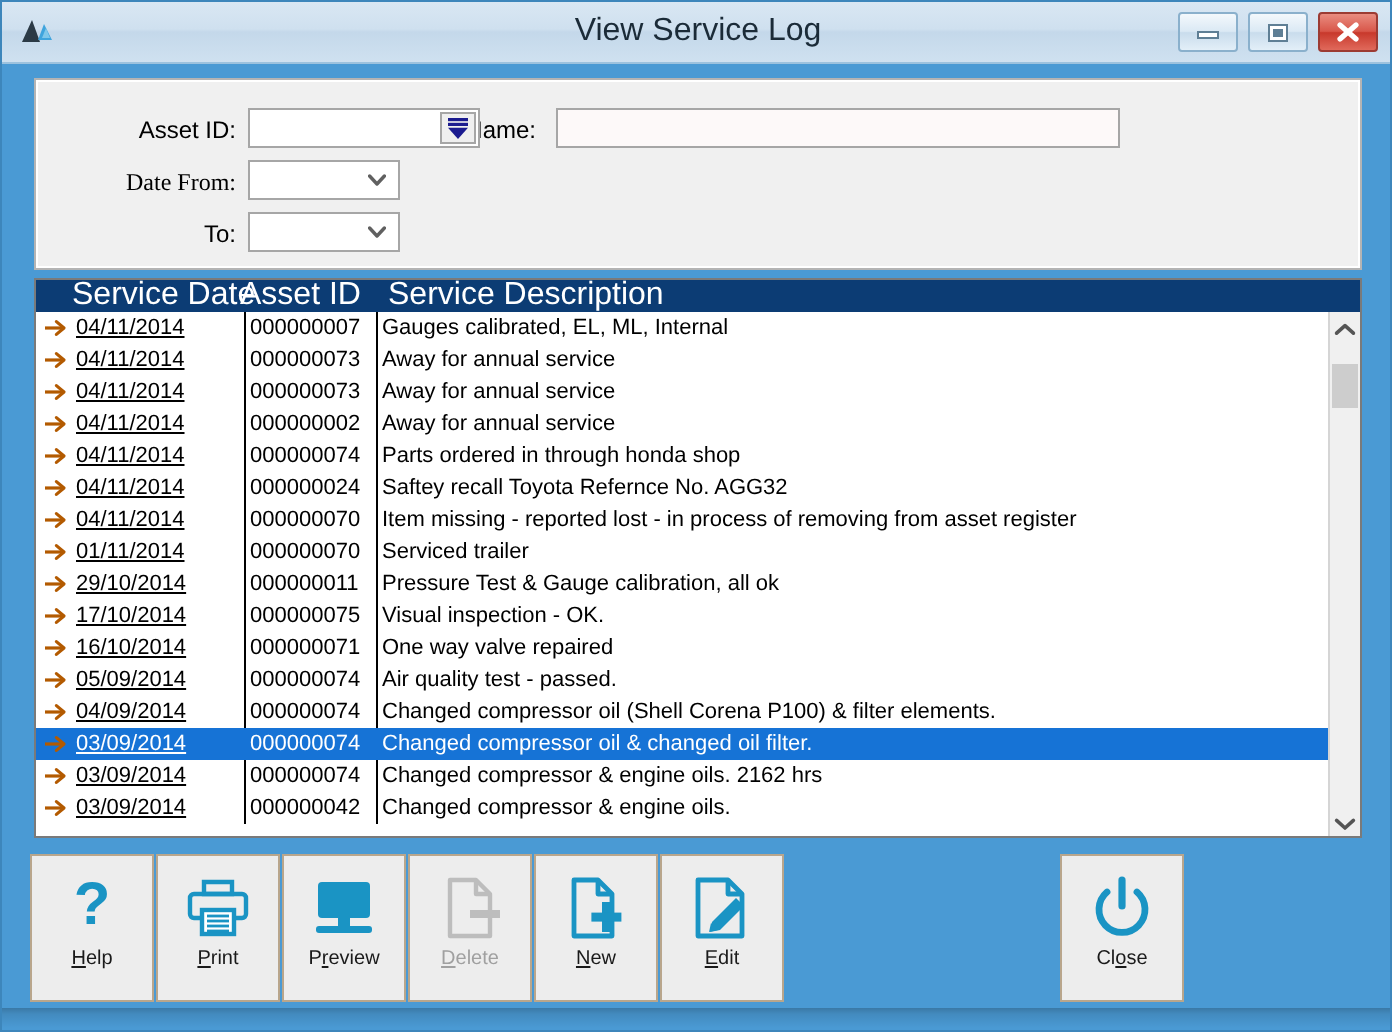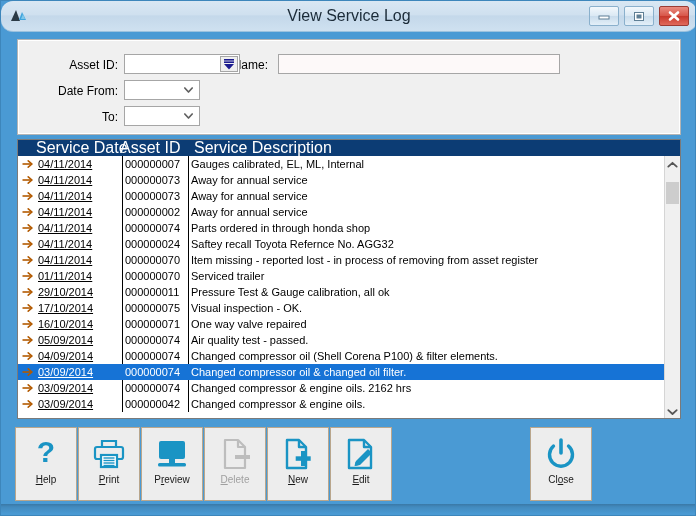--- a/index.html
+++ b/index.html
@@ -27,21 +27,20 @@
   }
 
   
   #titlebar {
     position: absolute;
     left: 0; top: 0;
     width: 696px;
     height: 30px;
     background: linear-gradient(to bottom, #d9e7f3 0%, #cfe0ef 45%, #c4d8ea 50%, #cfe1f0 100%);
     border-bottom: 1px solid #9cc2de;
-    border-radius: 12px;
   }
   #app-icon {
     position: absolute;
     left: 8px; top: 6px;
     width: 20px; height: 18px;
   }
   #title-text {
     position: absolute;
     left: 0; top: 0;
     width: 696px;
@@ -85,21 +84,21 @@
     padding-left: 34px;
   }
   .flabel {
     position: absolute;
     font-size: 12px;
     color: #000000;
     text-align: right;
     white-space: nowrap;
   }
   #lbl-assetid { left: 10px; top: 18px; width: 90px; }
-  #lbl-datefrom{ left: 10px; top: 44px; width: 90px; }
+  #lbl-datefrom{ left: 10px; top: 44px; width: 90px; font-family: Liberation Serif, serif; }
   #lbl-to      { left: 10px; top: 70px; width: 90px; }
   #lbl-name    { left: 200px; top: 18px; width: 50px; }
 
   .fieldbox {
     position: absolute;
     box-sizing: border-box;
     background: #fdf9f9;
     border: 1px solid #a6a6a6;
   }
   #fld-assetid { left: 106px; top: 14px; width: 116px; height: 20px; background:#ffffff; }

